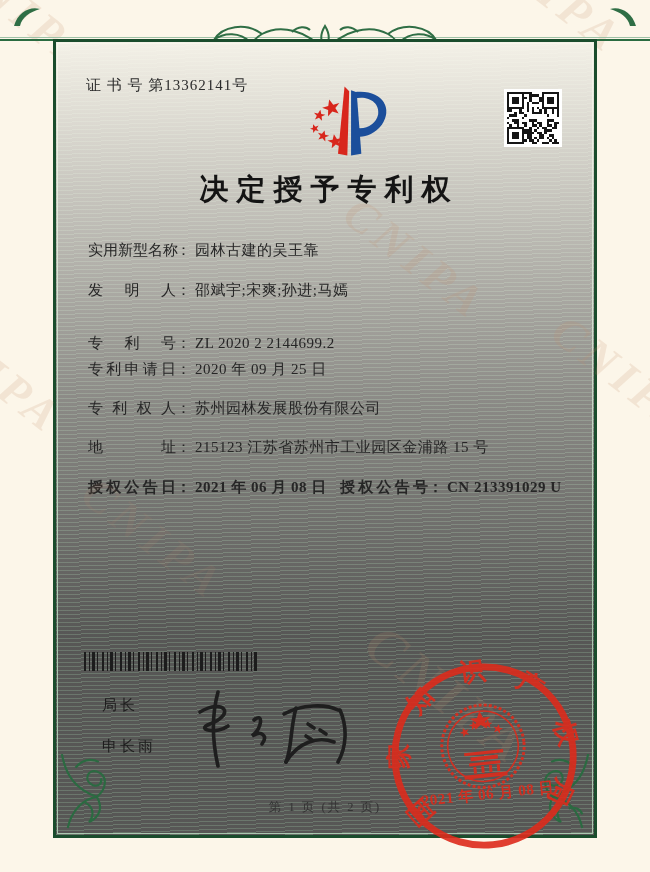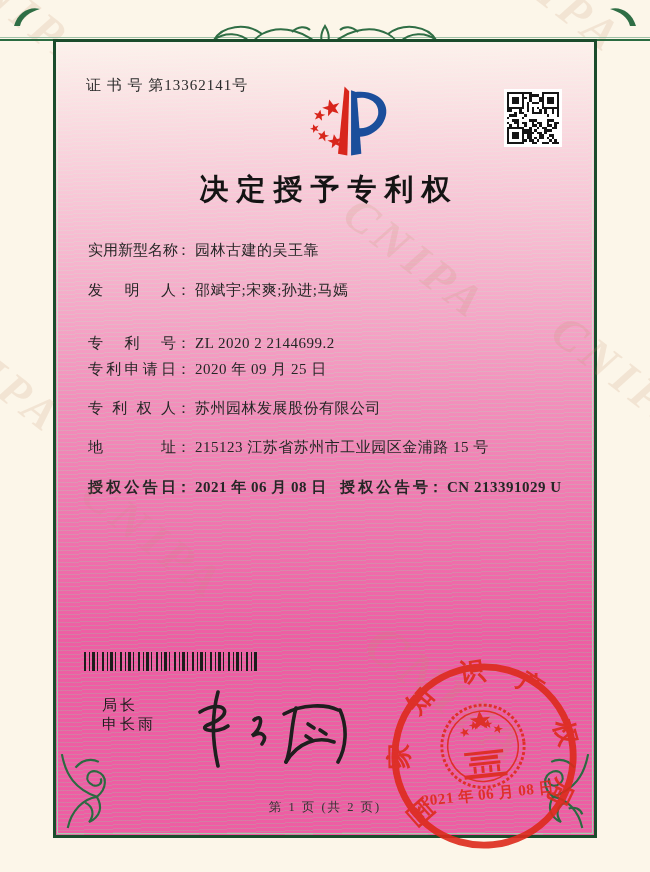--- a/index.html
+++ b/index.html
@@ -14,21 +14,21 @@
   .wm.faint{color:rgba(196,140,108,0.10);}
 
   
   .top-rule{position:absolute;left:0;top:39px;width:650px;height:2px;background:#2a6b40;z-index:2;}
   .top-rule-hi{position:absolute;left:0;top:37px;width:650px;height:1px;background:#9fc2a7;z-index:2;}
   .top-orn{position:absolute;left:200px;top:10px;width:250px;height:58px;z-index:3;}
   .corner-curl{position:absolute;z-index:2;}
 
   
   .panel{position:absolute;left:53px;top:39px;width:538px;height:793px;border:3px solid #1a4c2c;
-         background:#ec4899;z-index:3;}
+         background:#404040;z-index:3;}
   .panel-inner-line{position:absolute;inset:1px;border:1px solid #9fc2a7;pointer-events:none;}
   .panel-content{position:absolute;inset:0;
      background:
        linear-gradient(180deg, rgba(253,250,240,0.95) 0%, rgba(253,250,240,0.40) 45%, rgba(253,250,240,0.12) 75%),
        repeating-linear-gradient(178deg, rgba(140,185,150,0.30) 0px, rgba(140,185,150,0.30) 1px, rgba(253,250,240,0) 1px, rgba(253,250,240,0) 4px);}
 
   .cert-no{position:absolute;left:30px;top:34px;font-size:15px;color:#2b2b2b;letter-spacing:1px;}
   .logo{position:absolute;left:254px;top:40px;width:84px;height:80px;}
   .qr{position:absolute;left:448px;top:47px;width:58px;height:58px;background:#fff;padding:3px;box-sizing:border-box;}
   .qr-grid{display:grid;grid-template-columns:repeat(21,1fr);grid-template-rows:repeat(21,1fr);width:100%;height:100%;}
@@ -50,21 +50,21 @@
 
   .barcode{position:absolute;left:28px;top:610px;width:173px;height:19px;
     background:repeating-linear-gradient(90deg,
       #1c1c1c 0px,#1c1c1c 2px,transparent 2px,transparent 5px,
       #1c1c1c 5px,#1c1c1c 6px,transparent 6px,transparent 8px,
       #1c1c1c 8px,#1c1c1c 11px,transparent 11px,transparent 13px,
       #1c1c1c 13px,#1c1c1c 14px,transparent 14px,transparent 18px);}
 
   .signer{position:absolute;left:46px;top:654px;font-family:"DejaVu Sans","Liberation Sans",sans-serif;
           font-weight:normal;font-size:15px;color:#1c1c1c;letter-spacing:3px;}
-  .signer .line2{margin-top:0;}
+  .signer .line2{margin-top:22px;}
   .signature{position:absolute;left:128px;top:636px;width:185px;height:100px;}
 
   .footer{position:absolute;left:0;top:757px;width:100%;text-align:center;font-size:12.5px;
           color:#333;letter-spacing:2px;}
 
   .flourish-br{position:absolute;right:2px;bottom:3px;width:68px;height:82px;}
   .flourish-bl{position:absolute;left:2px;bottom:3px;width:68px;height:82px;transform:scaleX(-1);}
 
   .seal{position:absolute;left:386px;top:658px;width:196px;height:196px;z-index:6;
         transform:rotate(-6deg);opacity:0.90;}

